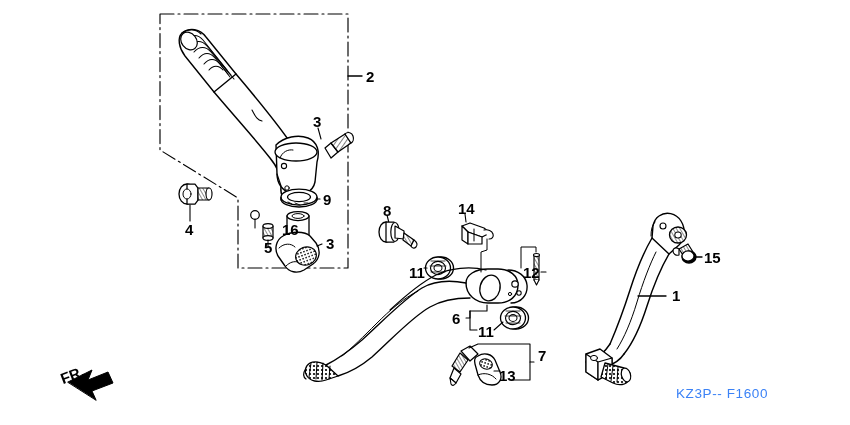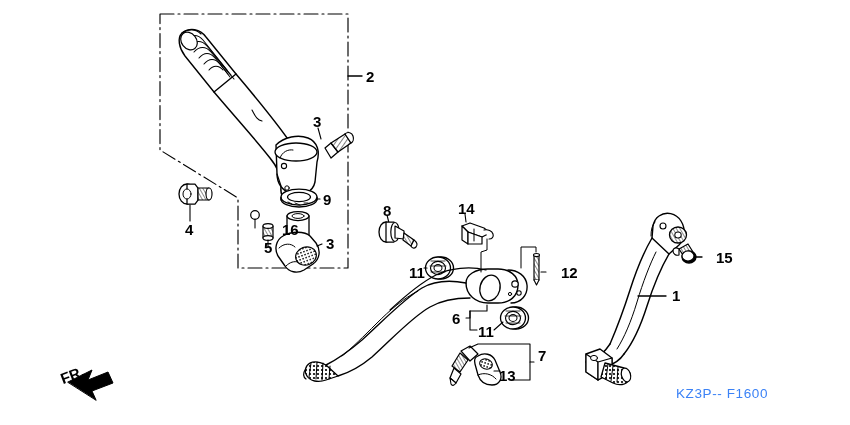--- a/index.html
+++ b/index.html
@@ -313,23 +313,23 @@
   <div class="callout" style="left:326px; top:236px;">3</div>
   <div class="callout" style="left:185px; top:222px;">4</div>
   <div class="callout" style="left:264px; top:240px;">5</div>
   <div class="callout" style="left:452px; top:311px;">6</div>
   <div class="callout" style="left:538px; top:348px;">7</div>
   <div class="callout" style="left:383px; top:203px;">8</div>
   <div class="callout" style="left:323px; top:192px;">9</div>
   <div class="callout" style="left:313px; top:114px;">3</div>
   <div class="callout" style="left:409px; top:265px;">11</div>
   <div class="callout" style="left:478px; top:324px;">11</div>
-  <div class="callout" style="left:561px; top:265px;">12</div>
+  <div class="callout" style="left:523px; top:265px;">12</div>
   <div class="callout" style="left:499px; top:368px;">13</div>
   <div class="callout" style="left:458px; top:201px;">14</div>
-  <div class="callout" style="left:704px; top:250px;margin-left:12px;">15</div>
+  <div class="callout" style="left:704px; top:250px;">15</div>
   <div class="callout" style="left:246px; top:222px;margin-left:36px;">16</div>
 
   <div class="fr-label" style="left:64px; top:370px;">FR.</div>
 
   <div class="partcode" style="left:676px; top:386px;">KZ3P-- F1600</div>
 
 </div>
 
 </body></html>

